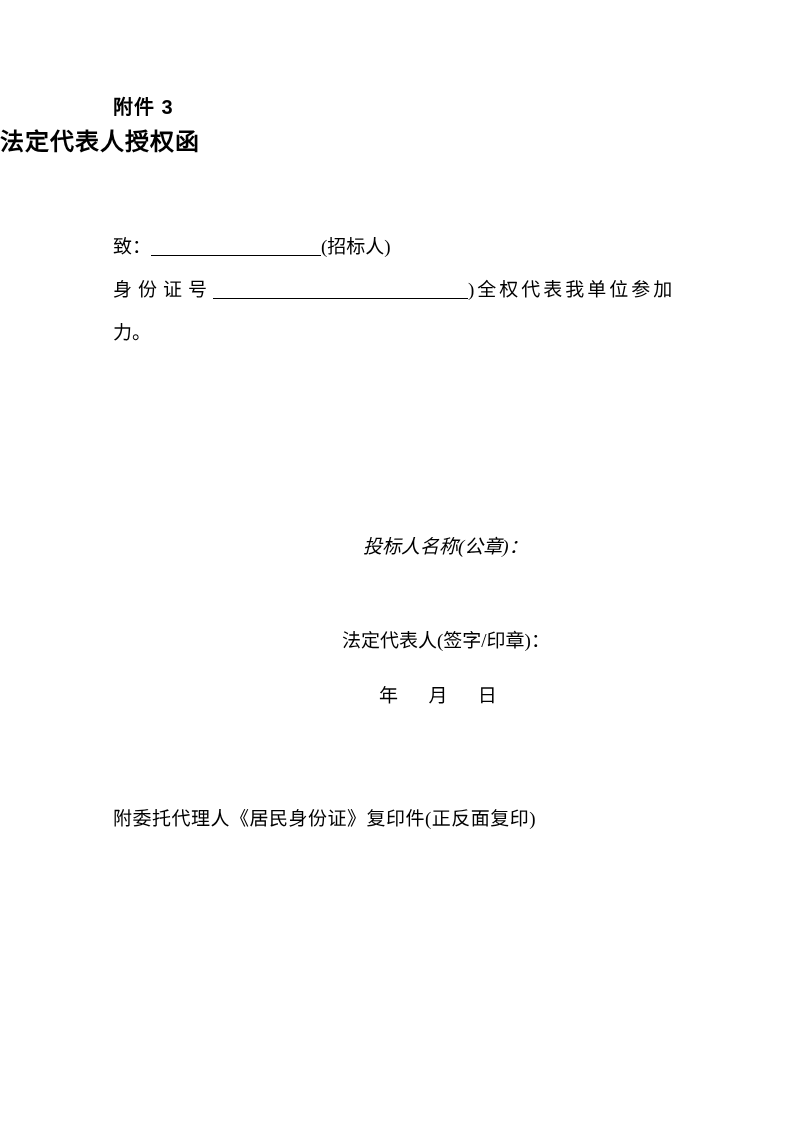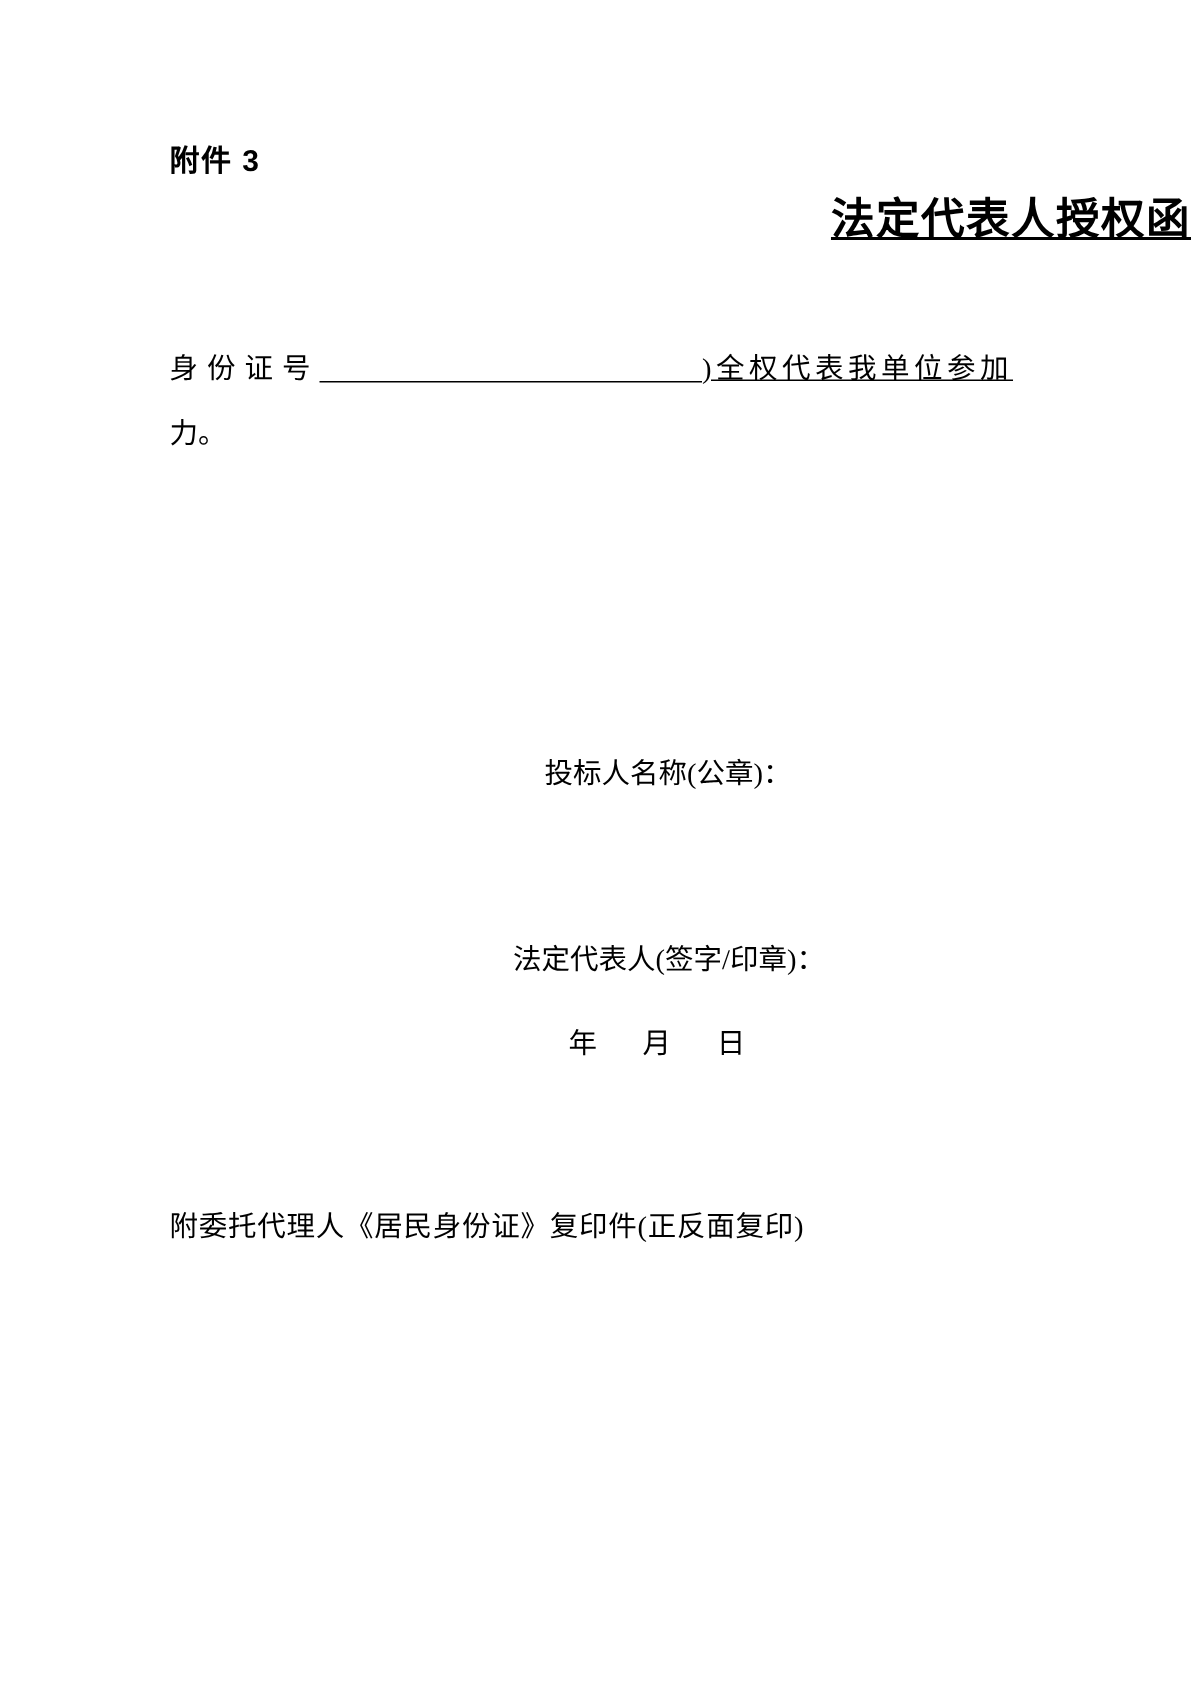--- a/index.html
+++ b/index.html
@@ -28,24 +28,23 @@
     left: 113px;
     top: 91px;
     font-size: 20px;
     letter-spacing: 1px;
   }
   .doc-title {
     position: absolute;
     left: 0;
     top: 122px;
     width: 100%;
-    text-align: right;
-    font-size: 29px;
+    text-align: left;
+    font-size: 24px;
     letter-spacing: 1px;
-    text-decoration: underline;
   }
   .body-block {
     position: absolute;
     left: 113px;
     top: 225px;
     width: 572px;
   }
   .body-line {
     height: 43px;
     line-height: 43px;
@@ -61,27 +60,27 @@
     border-bottom: 1.5px solid #000;
     position: relative;
     top: 3px;
   }
   .blank-w170 { width: 170px; }
   .blank-w75  { width: 75px;  }
   .blank-w100 { width: 100px; }
   .blank-w28  { width: 28px;  }
   .blank-w255 { width: 255px; }
   .ls6 { letter-spacing: 6px; text-align: center; }
-  .ls3 { letter-spacing: 3px; text-decoration: underline; }
+  .ls3 { letter-spacing: 3px; }
   .sig-line {
     position: absolute;
     line-height: 26px;
     white-space: nowrap;
   }
-  .sig-bidder   { left: 363px; top: 504px; }
+  .sig-bidder   { left: 363px; top: 534px; font-style: italic; }
   .sig-legalrep { left: 342px; top: 628px; }
   .sig-date     { left: 379px; top: 684px; word-spacing: 19px; font-family: Liberation Mono, monospace; }
   .footer-note {
     position: absolute;
     left: 113px;
     top: 806px;
     line-height: 26px;
     letter-spacing: 0.5px;
     white-space: nowrap;
   }
@@ -90,20 +89,23 @@
 <body>
 
 <div class="page">
 
   <div class="attachment-label hei">附件 3</div>
 
   <h1 class="doc-title hei" style="margin:0;">法定代表人授权函</h1>
 
   <div class="body-block">
 
+    <div class="body-line">
+      <span>致：</span><span class="blank blank-w170"></span><span>(招标人)</span>
+    </div>
 
 
     <div class="body-line">
       <span class="ls6">身份证号</span><span class="blank blank-w255"></span><span class="ls3">)全权代表我单位参加</span>
     </div>
 
 
     <div class="body-line">力。</div>
 
   </div>

